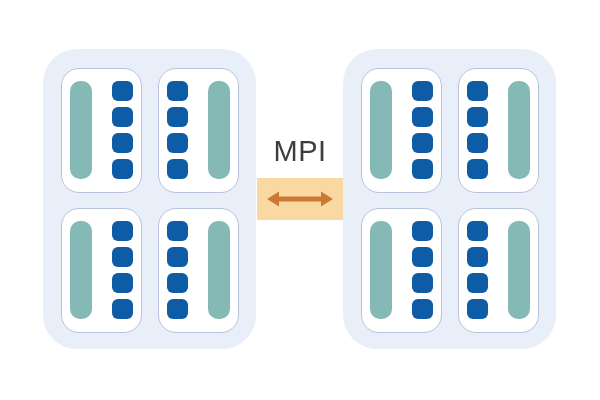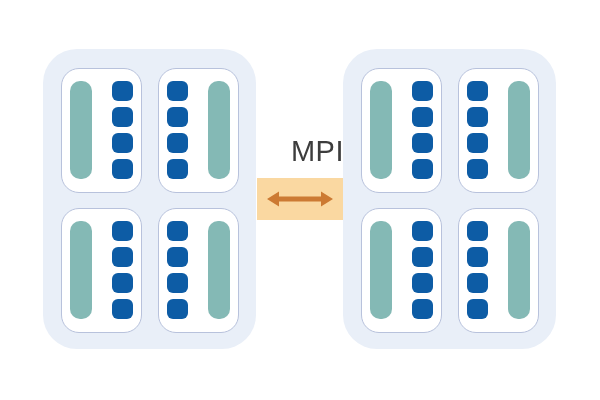--- a/index.html
+++ b/index.html
@@ -55,21 +55,21 @@
     width: 21px;
     height: 20px;
     background: var(--core-blue, #0d5ca5);
     border-radius: 6px;
   }
   .mpi-label {
     position: absolute;
     left: 256px;
     top: 137px;
     width: 88px;
-    text-align: right;
+    text-align: center;
     font-size: 29px;
     font-weight: 400;
     color: var(--label-text, #3d3d3d);
     letter-spacing: 0.5px;
     line-height: 1;
   }
   .mpi-link {
     position: absolute;
     left: 257px;
     top: 178px;

